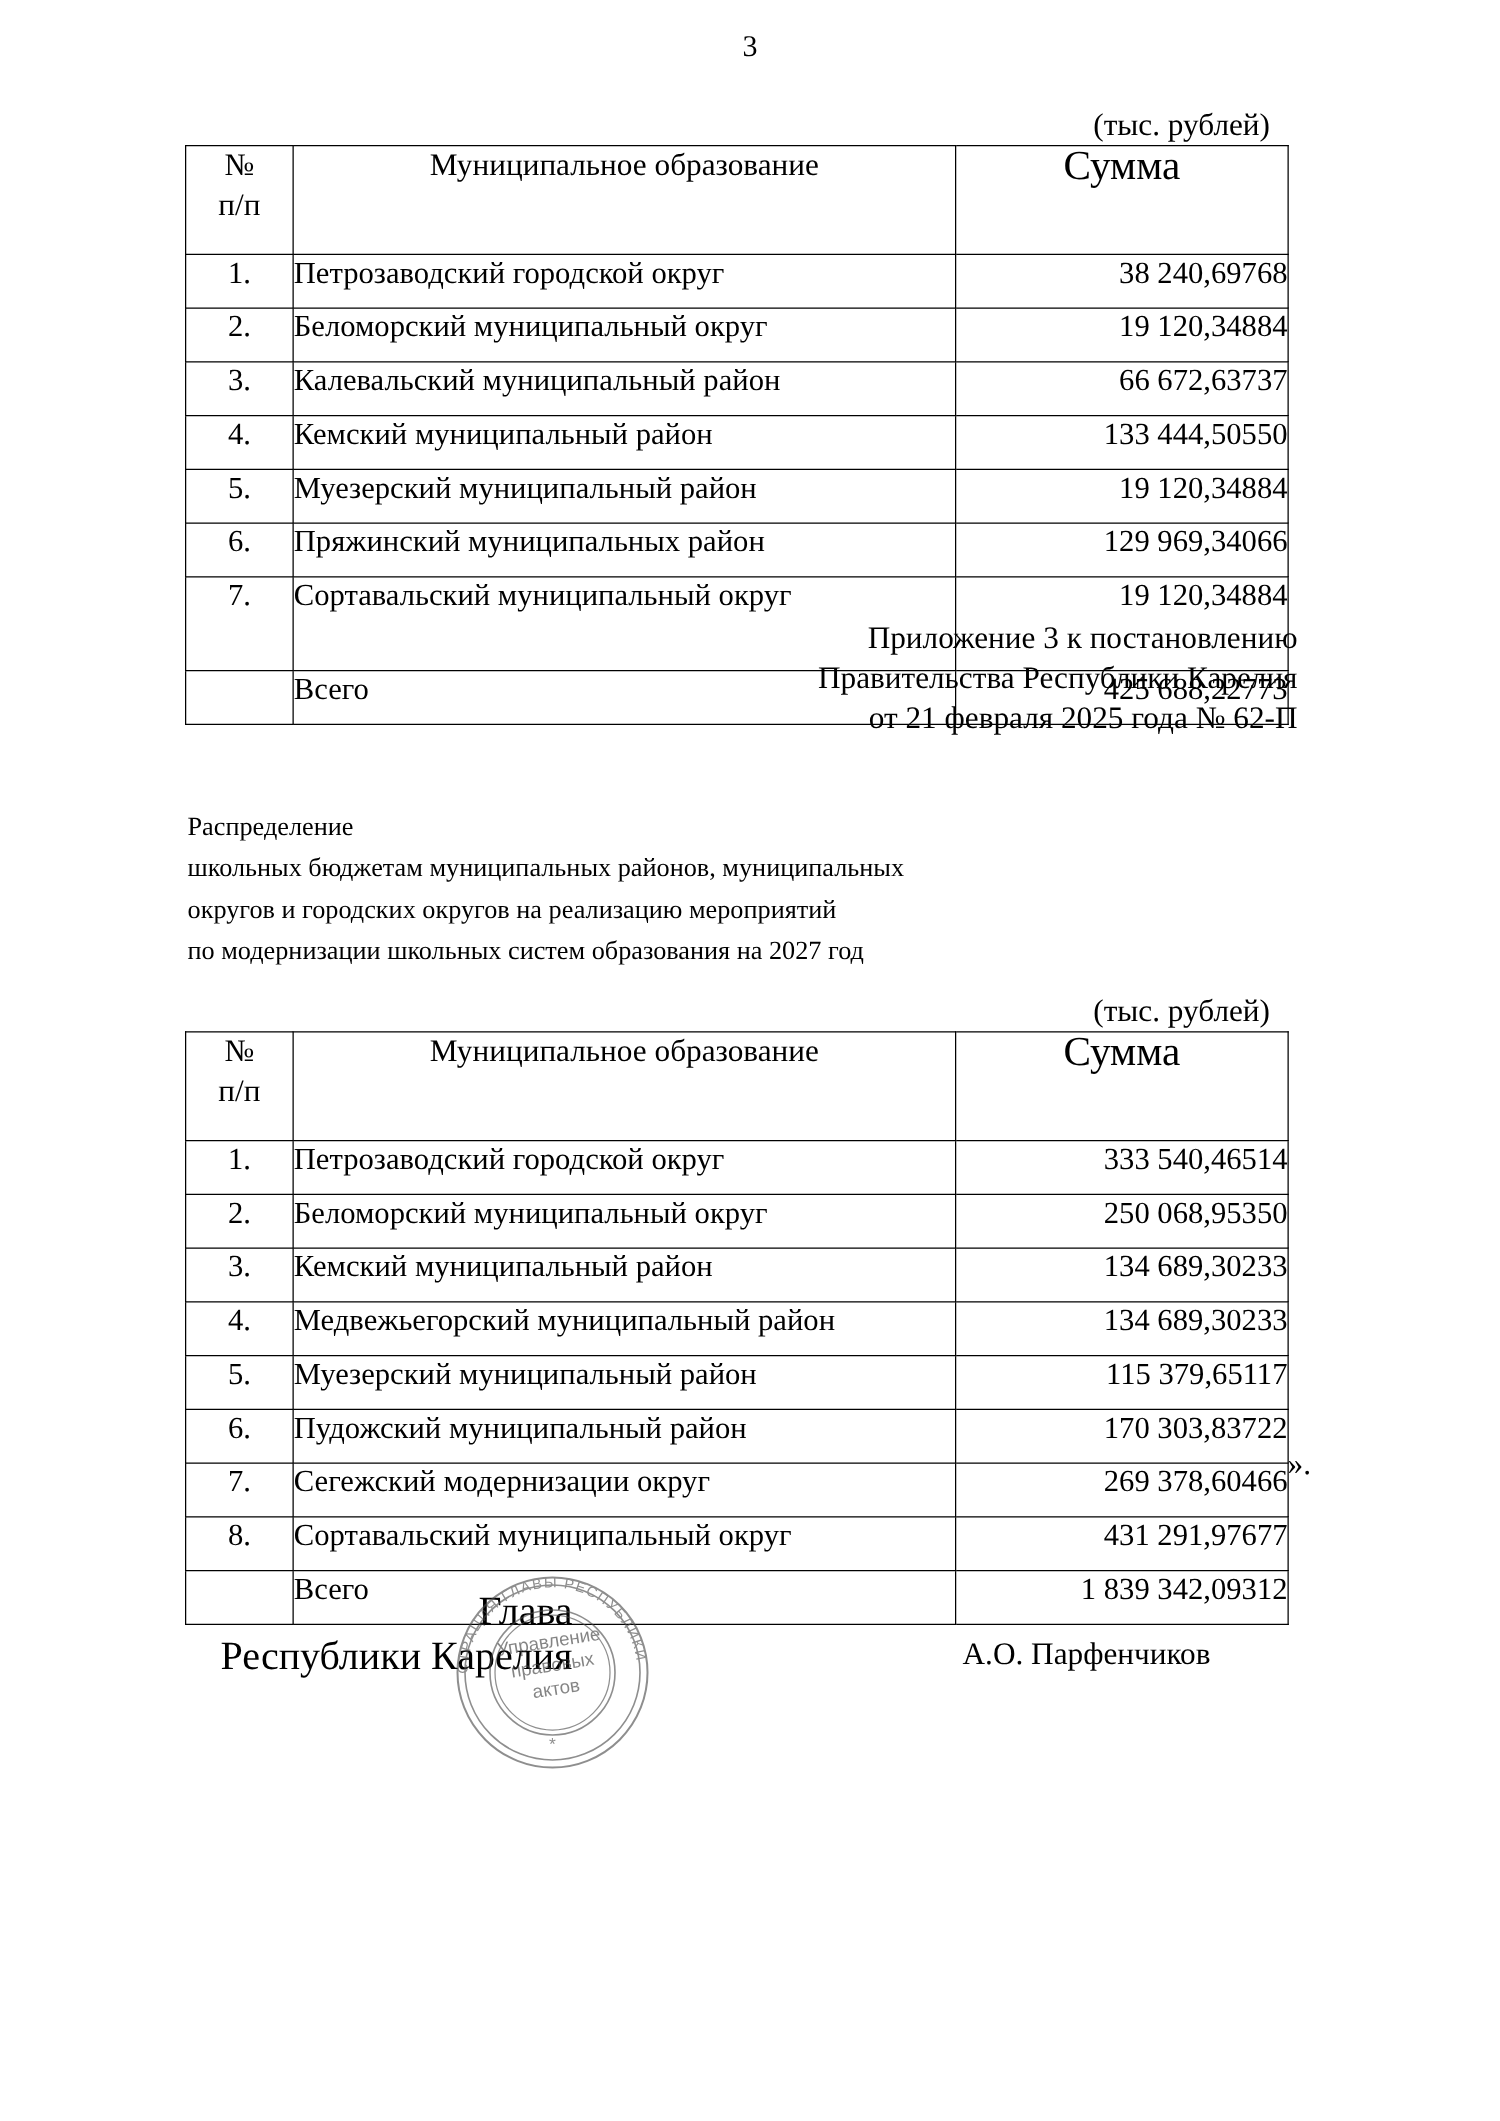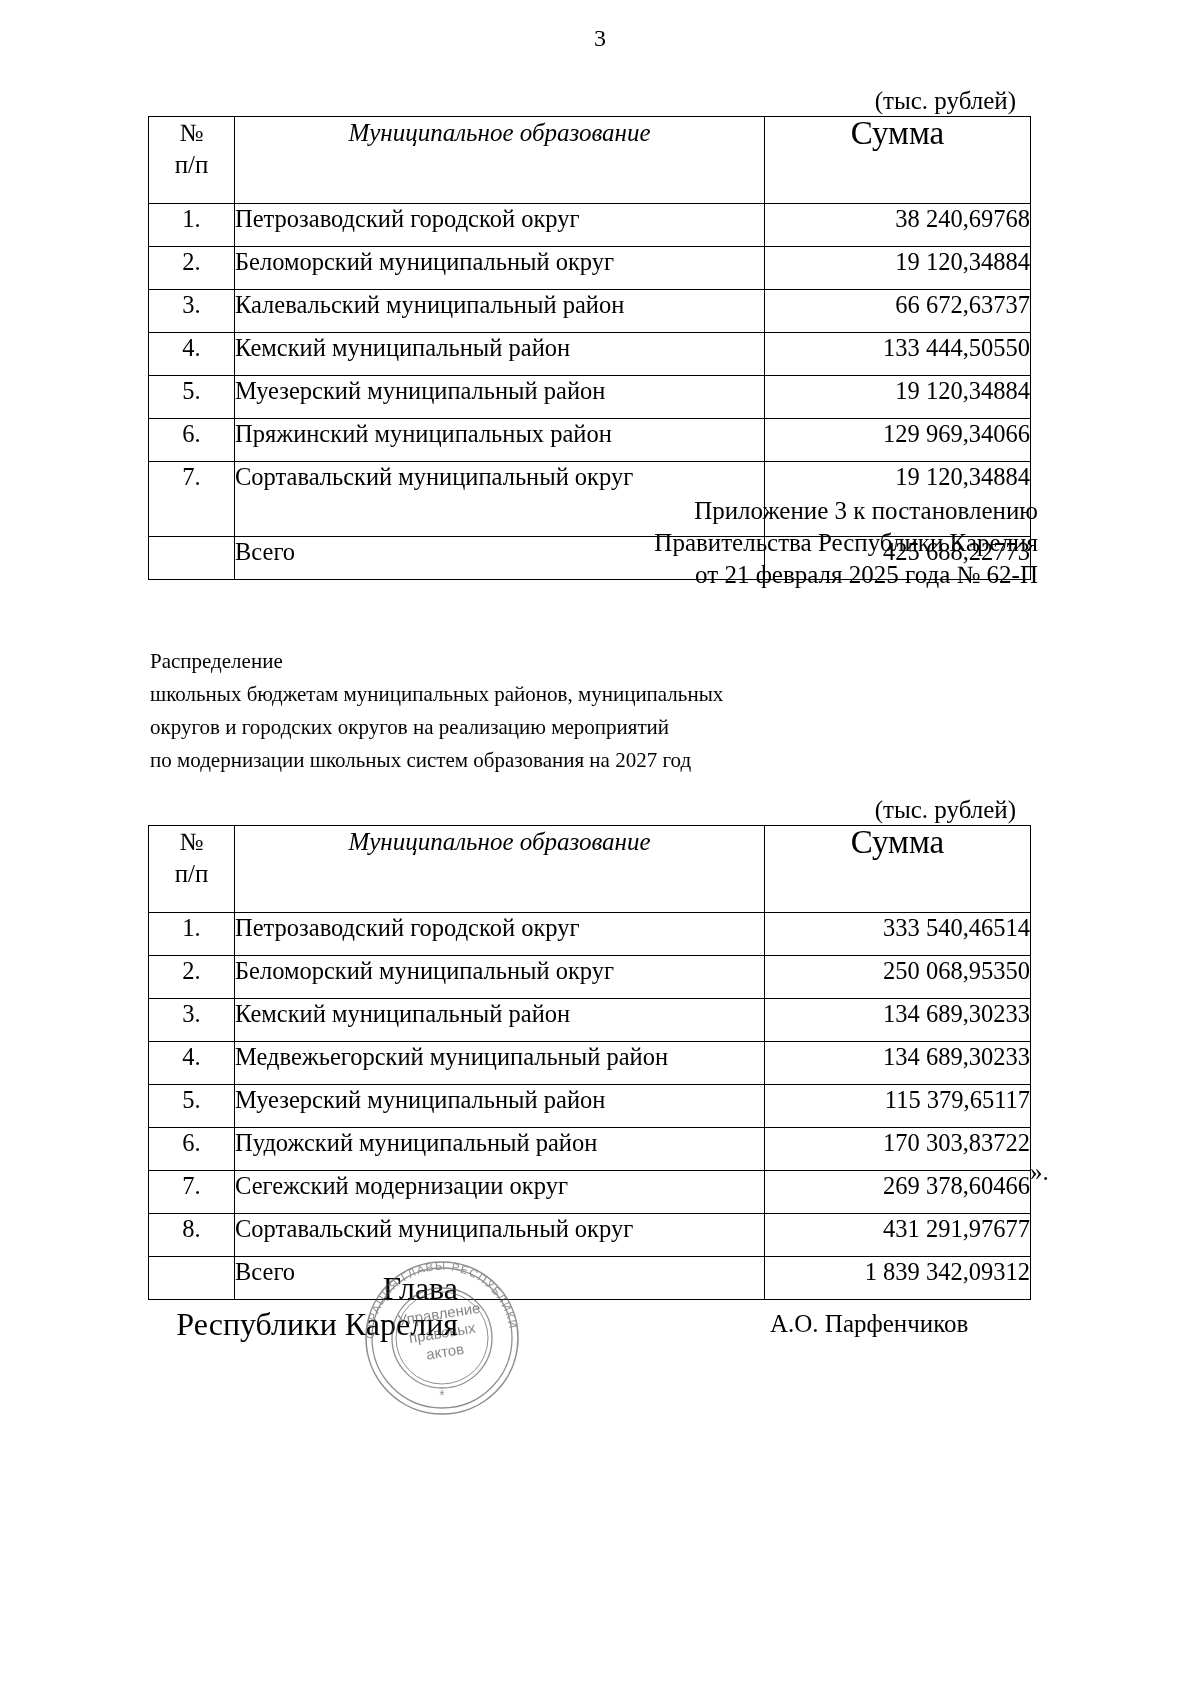--- a/index.html
+++ b/index.html
@@ -66,21 +66,20 @@
     font-size: 25px;
     line-height: 32px;
     padding: 9px 2px 0 2px;
     height: 86px;
   }
   .th-name {
     text-align: center;
     font-size: 25px;
     line-height: 32px;
     padding: 9px 4px 0 4px;
-    font-style: italic;
   }
   .th-sum {
     text-align: center;
     font-size: 33px;
     line-height: 32px;
     padding: 9px 4px 0 4px;
   }
 
   td.cell-num {
     text-align: center;

